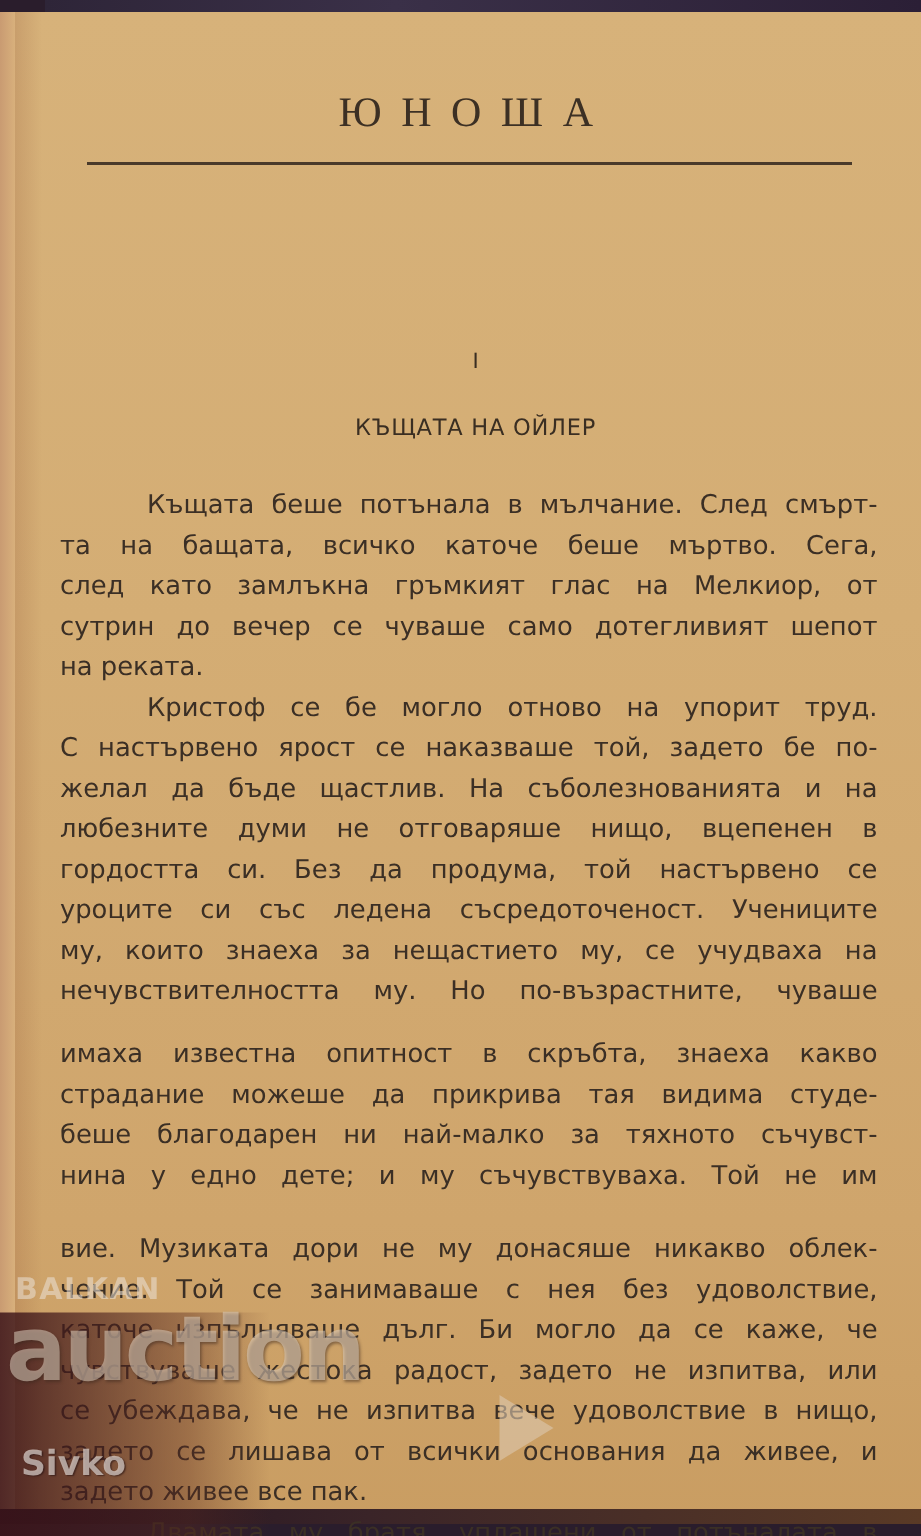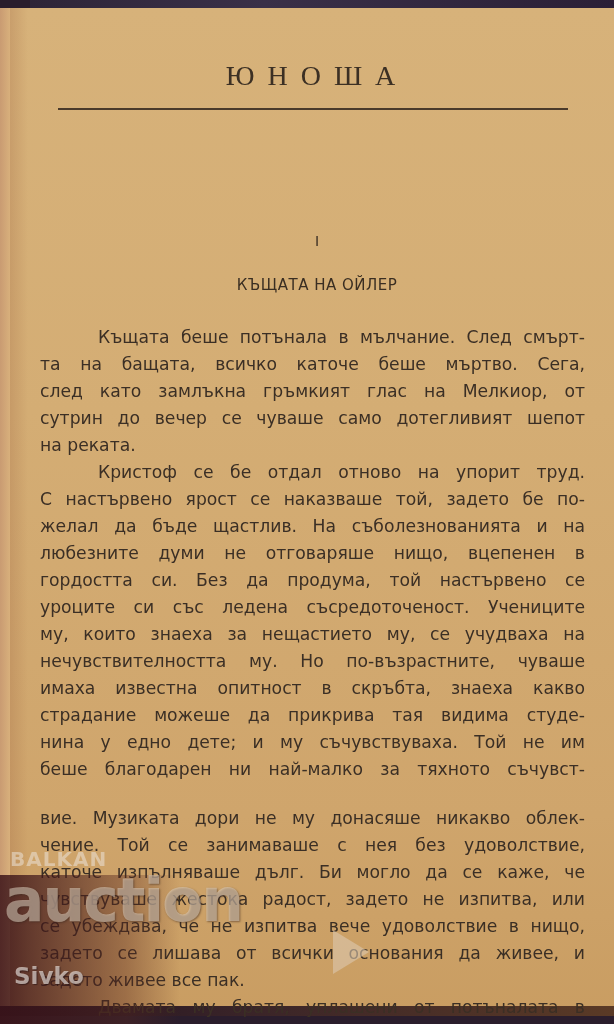--- a/index.html
+++ b/index.html
@@ -113,21 +113,21 @@
     <span class="line">
       <span style="text-align: justify; text-align-last: justify; white-space: normal;">след като замлъкна гръмкият глас на Мелкиор, от</span>
     </span>
     <span class="line">
       <span style="text-align: justify; text-align-last: justify; white-space: normal;">сутрин до вечер се чуваше само дотегливият шепот</span>
     </span>
     <span class="line last">
       <span>на реката.</span>
     </span>
     <span class="line indent">
-      <span style="text-align: justify; text-align-last: justify; white-space: normal;">Кристоф се бе отдал отново на упорит труд.</span>
+      <span style="text-align: justify; text-align-last: justify; white-space: normal;">Кристоф се бе могло отново на упорит труд.</span>
     </span>
     <span class="line">
       <span style="text-align: justify; text-align-last: justify; white-space: normal;">С настървено ярост се наказваше той, задето бе по-</span>
     </span>
     <span class="line">
       <span style="text-align: justify; text-align-last: justify; white-space: normal;">желал да бъде щастлив. На съболезнованията и на</span>
     </span>
     <span class="line">
       <span style="text-align: justify; text-align-last: justify; white-space: normal;">любезните думи не отговаряше нищо, вцепенен в</span>
     </span>
@@ -137,30 +137,30 @@
     <span class="line">
       <span style="text-align: justify; text-align-last: justify; white-space: normal;">уроците си със ледена съсредоточеност. Учениците</span>
     </span>
     <span class="line">
       <span style="text-align: justify; text-align-last: justify; white-space: normal;">му, които знаеха за нещастието му, се учудваха на</span>
     </span>
     <span class="line">
       <span style="text-align: justify; text-align-last: justify; white-space: normal;">нечувствителността му. Но по-възрастните, чуваше</span>
     </span>
     <span class="line">
-      <span style="text-align: justify; text-align-last: justify; white-space: normal;">имаха известна опитност в скръбта, знаеха какво</span>
+      <span style="text-align: justify; text-align-last: justify; white-space: normal; margin-top: 15px;">имаха известна опитност в скръбта, знаеха какво</span>
     </span>
     <span class="line">
       <span style="text-align: justify; text-align-last: justify; white-space: normal;">страдание можеше да прикрива тая видима студе-</span>
     </span>
     <span class="line">
-      <span style="text-align: justify; text-align-last: justify; white-space: normal;">нина у едно дете; и му съчувствуваха. Той не им</span>
+      <span style="text-align: justify; text-align-last: justify; white-space: normal;">беше благодарен ни най-малко за тяхното съчувст-</span>
     </span>
     <span class="line">
-      <span style="text-align: justify; text-align-last: justify; white-space: normal;">беше благодарен ни най-малко за тяхното съчувст-</span>
+      <span style="text-align: justify; text-align-last: justify; white-space: normal;">нина у едно дете; и му съчувствуваха. Той не им</span>
     </span>
     <span class="line">
       <span style="text-align: justify; text-align-last: justify; white-space: normal; margin-top: 22px;">вие. Музиката дори не му донасяше никакво облек-</span>
     </span>
     <span class="line">
       <span style="text-align: justify; text-align-last: justify; white-space: normal;">чение. Той се занимаваше с нея без удоволствие,</span>
     </span>
     <span class="line">
       <span style="text-align: justify; text-align-last: justify; white-space: normal;">каточе изпълняваше дълг. Би могло да се каже, че</span>
     </span>

